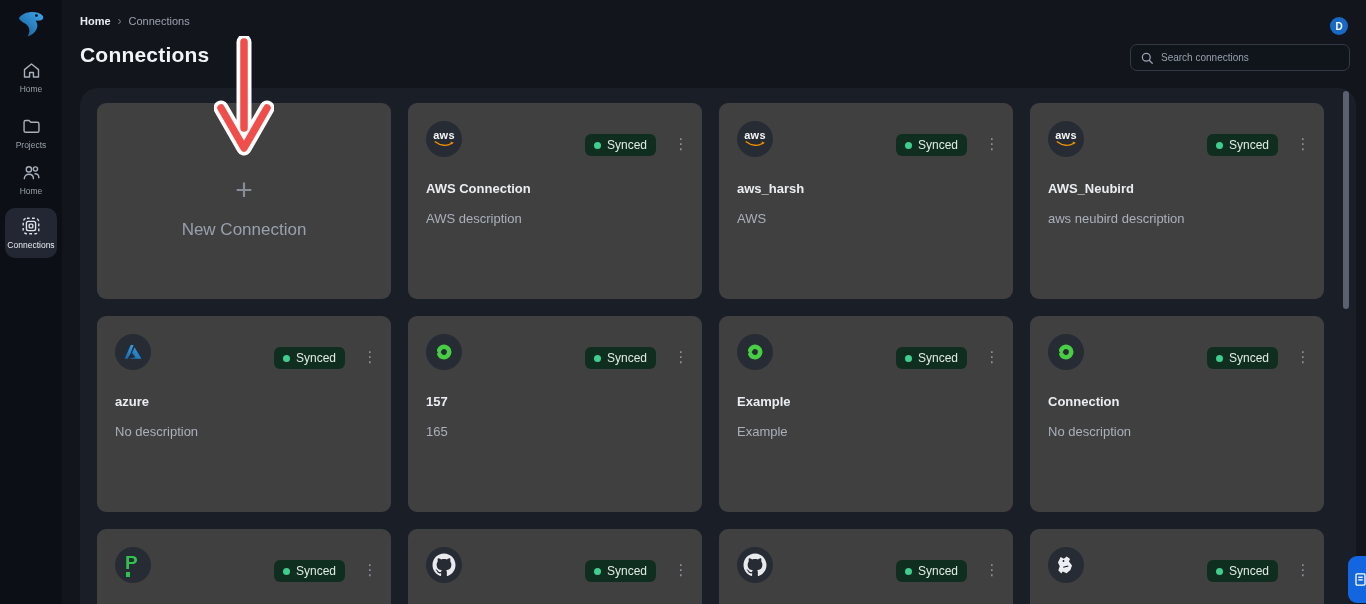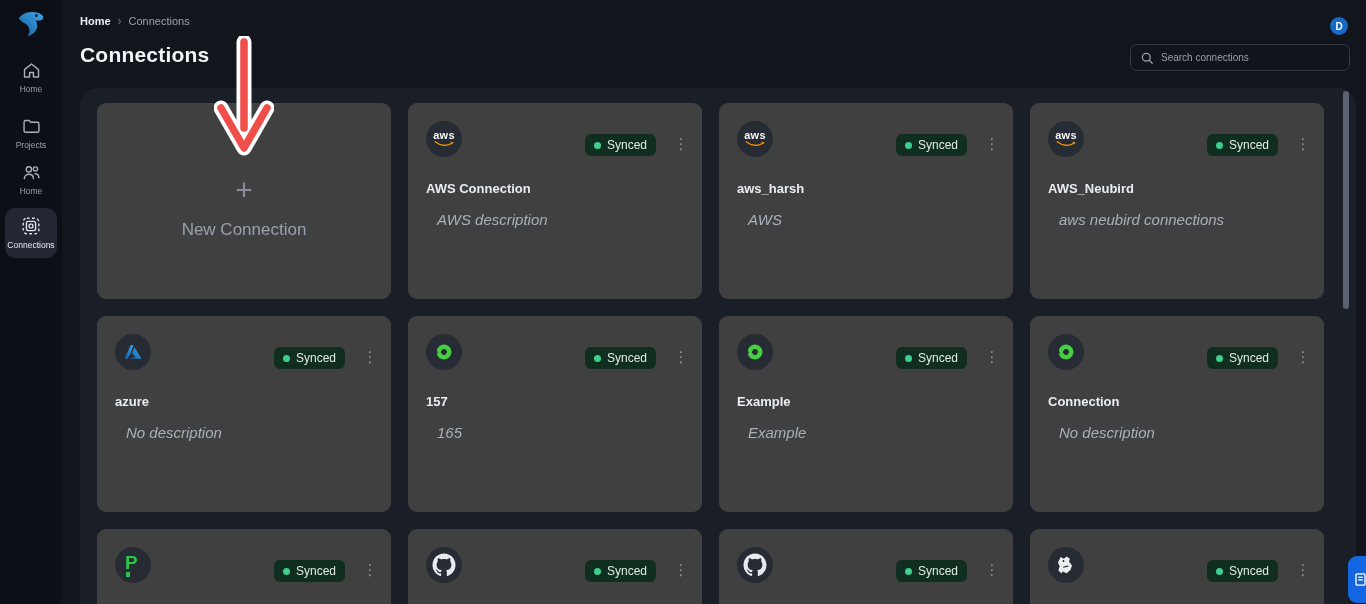--- a/index.html
+++ b/index.html
@@ -71,21 +71,21 @@
     background:#0f2e20; border-radius:6px; display:flex; align-items:center; gap:6px;
   }
   .badge .dot { width:7px; height:7px; border-radius:50%; background:#3ecf8e; }
   .badge .txt { font-size:12px; color:#e2ebe5; }
   .kebab {
     position:absolute; right:10px; top:28px; width:22px; height:26px;
     background:none; border:none; color:#8b93a0; font-size:15px; line-height:26px;
     cursor:pointer; font-family:"DejaVu Sans", sans-serif;
   }
   .card-title { position:absolute; left:18px; top:78px; font-size:13px; font-weight:bold; color:#eaedf1; }
-  .card-desc  { position:absolute; left:29px; top:108px; font-size:15px; color:#a9b0bb;font-style:italic; }
+  .card-desc  { position:absolute; left:18px; top:108px; font-size:13px; color:#a9b0bb; }
 
   .new-card {
     display:flex; flex-direction:column; align-items:center; justify-content:center; gap:16px;
     padding-top:14px;
   }
   .plus-glyph { font-size:30px; font-weight:400; color:#878e99; line-height:28px; }
   .new-label { font-size:17px; color:#98a0ad; }
 
   
   .aws-word { font-size:11px; color:#f5f6f7; font-weight:bold; letter-spacing:.3px; line-height:10px; }
@@ -237,21 +237,21 @@
             <path d="M4 2 C14 10 26 10 34 4.5" stroke="#f29100" stroke-width="2.4" fill="none" stroke-linecap="round"></path>
             <polygon points="32,1.5 38,3.6 33,7" fill="#f29100"></polygon>
           </svg>
       </div>
       <div class="badge">
           <span class="dot"></span>
           <span class="txt">Synced</span>
         </div>
       <button class="kebab">⋮</button>
       <div class="card-title">AWS_Neubird</div>
-      <div class="card-desc">aws neubird connections</div>
+      <div class="card-desc">aws neubird description</div>
     </div>
 
     <div class="card">
       <div class="card-avatar">
         <svg width="20" height="20" viewBox="0 0 24 24">
           <defs>
               <linearGradient id="azg" x1="0" y1="1" x2="1" y2="0">
                 <stop offset="0" stop-color="#1460a8"></stop>
                 <stop offset="1" stop-color="#35a7e8"></stop>
               </linearGradient>

